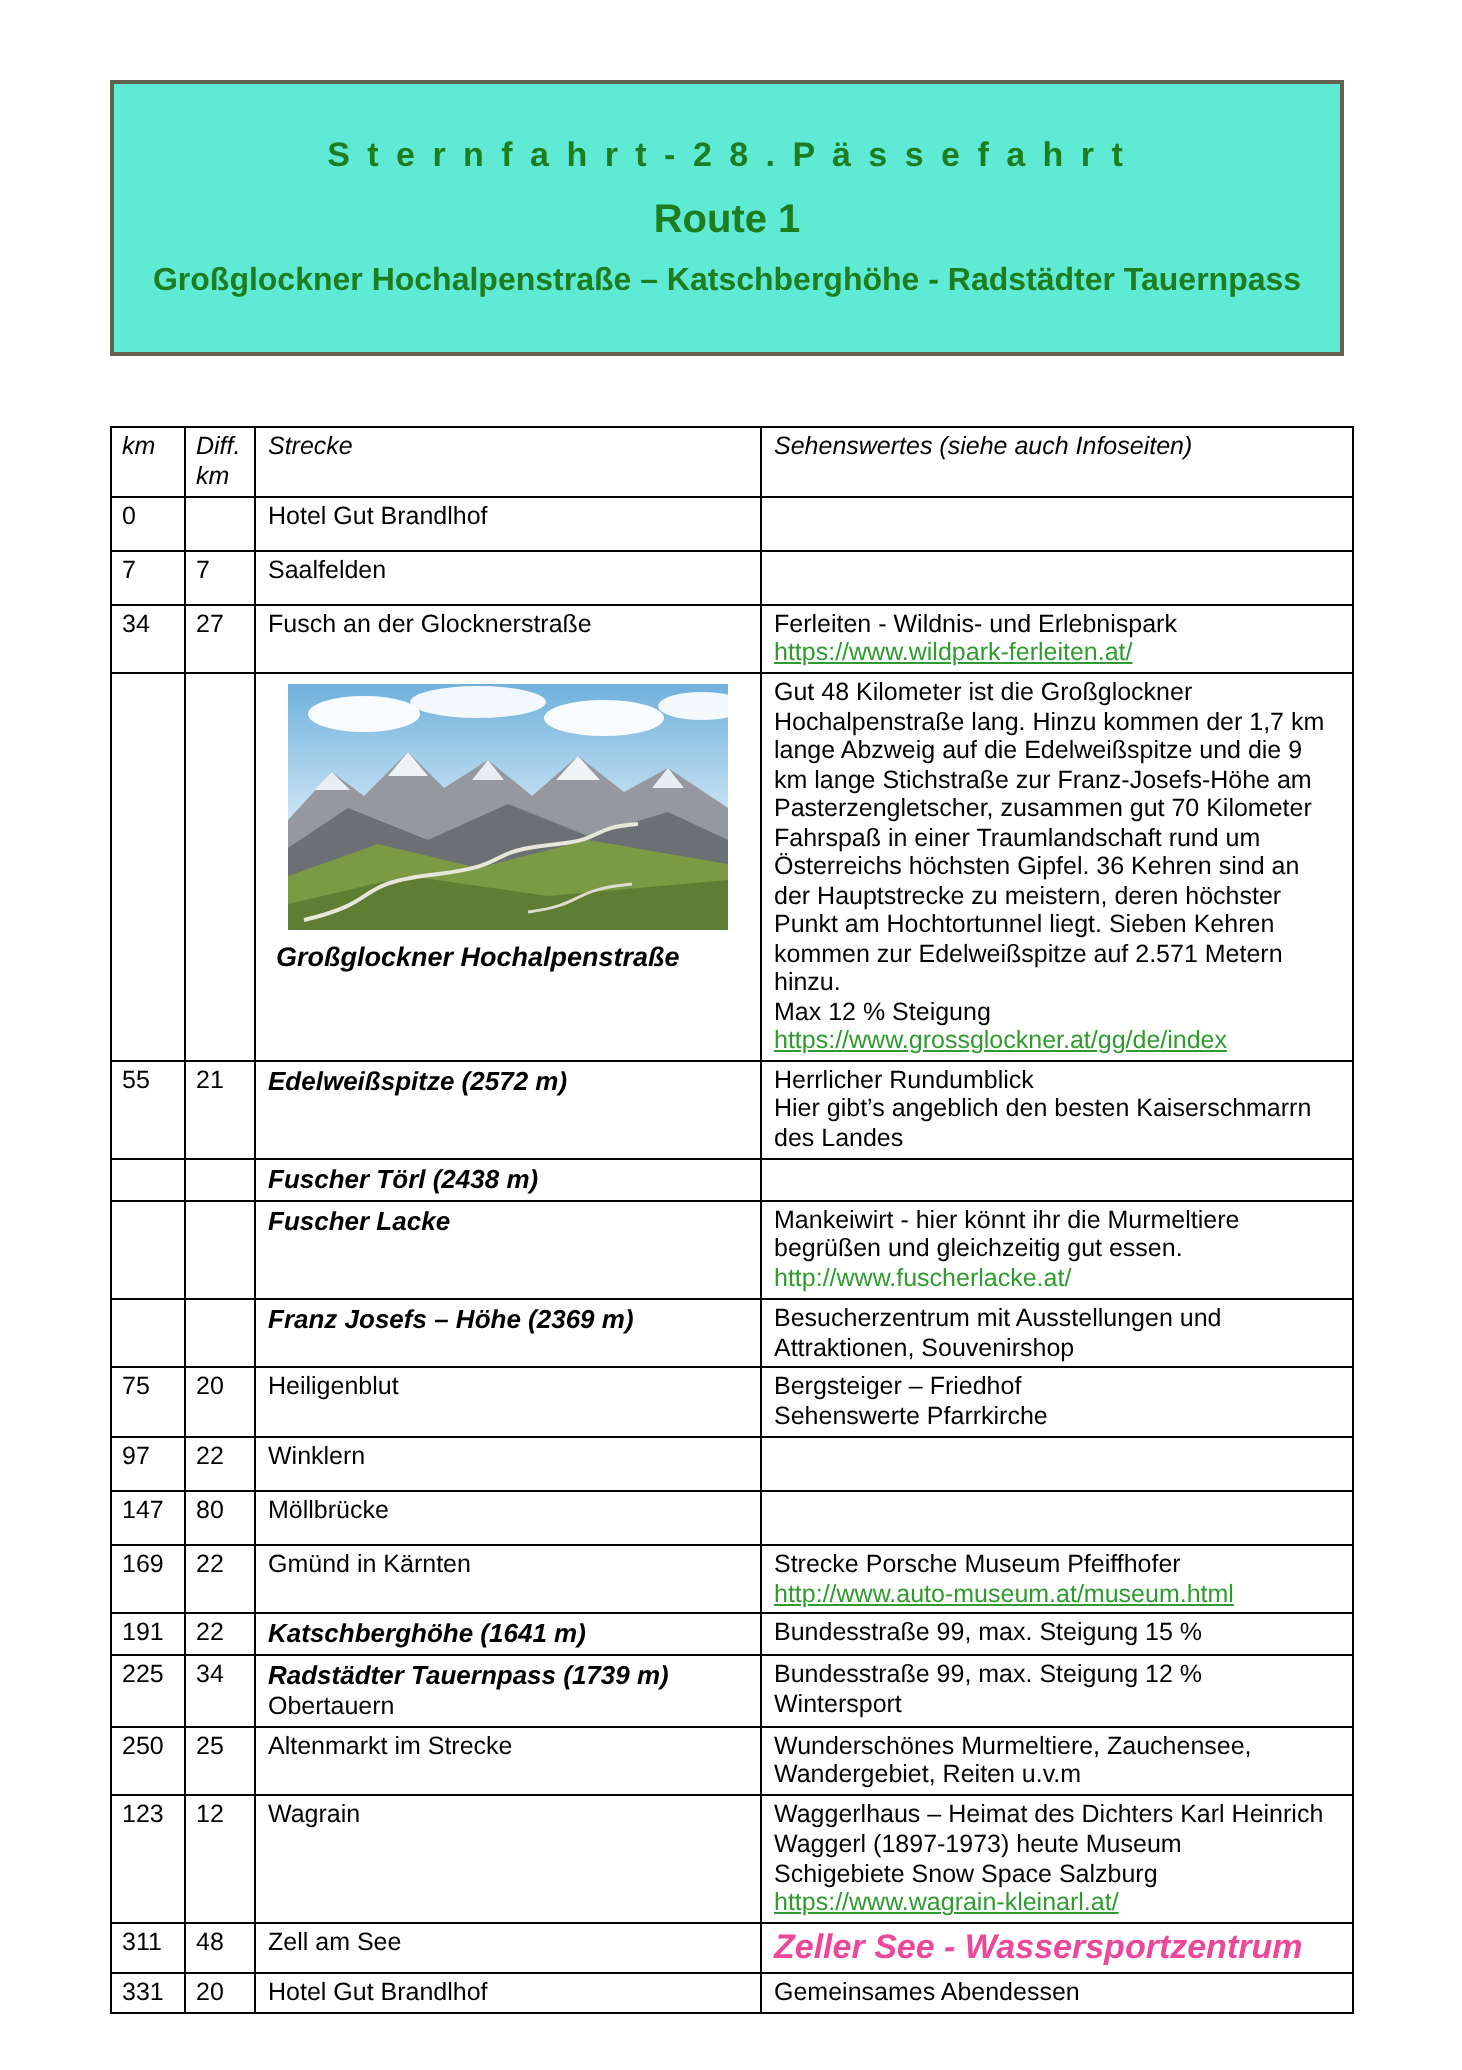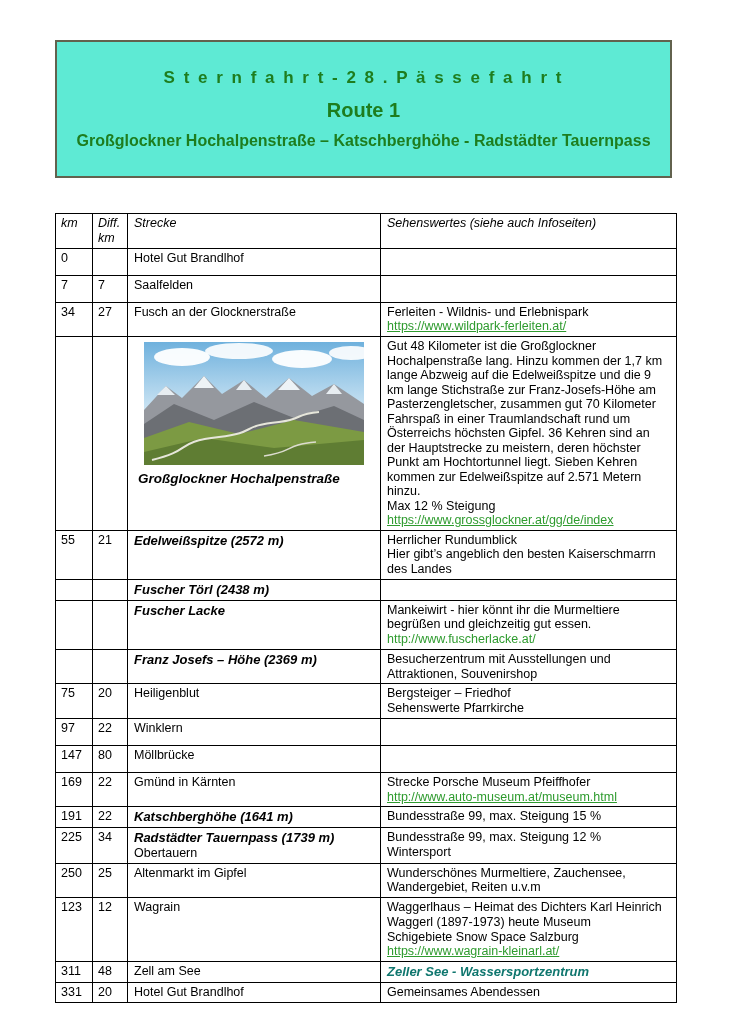--- a/index.html
+++ b/index.html
@@ -29,21 +29,21 @@
   .c1{width:37px;margin-top:18px;}
   .c2{width:35px;}
   .c3{width:253px;}
   .c4{width:296px;}
   .route-table td.c1,.route-table td.c2,.route-table th.c1,.route-table th.c2{padding:2px 3px 2px 5px;}
 
   .bi{font-weight:bold;font-style:italic;font-size:13px;}
   .b{font-weight:normal;}
   .glink{color:#2E9B2E;text-decoration:underline;cursor:pointer;}
   .glink.plain{text-decoration:none;}
-  .cyan{color:#0f766e;font-weight:bold;font-style:italic;font-size:13px;}
+  .cyan{color:#ec4899;font-weight:bold;font-style:italic;font-size:17px;}
 
   .photo{display:block;margin:3px 0 2px 10px;border:0;}
   .caption{font-weight:bold;font-style:italic;font-size:13.5px;margin:6px 0 2px 4px;}
   .seh-dense{line-height:1.16;}
   .pad-row td{height:22px;}
 </style>
 </head>
 <body>
 
 <div class="page">
@@ -220,21 +220,21 @@
         </td>
         <td class="c4">
           <div>Bundesstraße 99, max. Steigung 12 %</div>
           <div>Wintersport</div>
         </td>
       </tr>
 
       <tr>
         <td class="c1">250</td>
         <td class="c2">25</td>
-        <td class="c3">Altenmarkt im Gipfel</td>
+        <td class="c3">Altenmarkt im Strecke</td>
         <td class="c4">
           <div>Wunderschönes Murmeltiere, Zauchensee,</div>
           <div>Wandergebiet, Reiten u.v.m</div>
         </td>
       </tr>
 
       <tr>
         <td class="c1">123</td>
         <td class="c2">12</td>
         <td class="c3">Wagrain</td>

